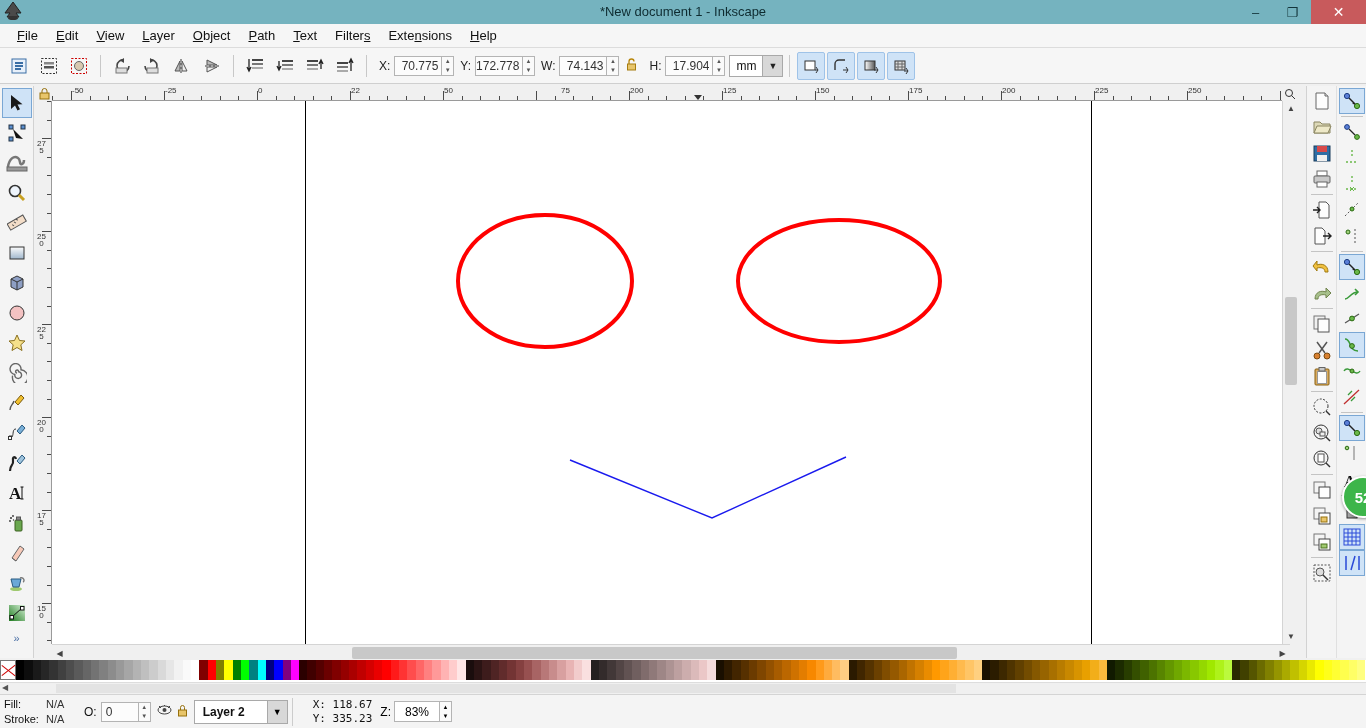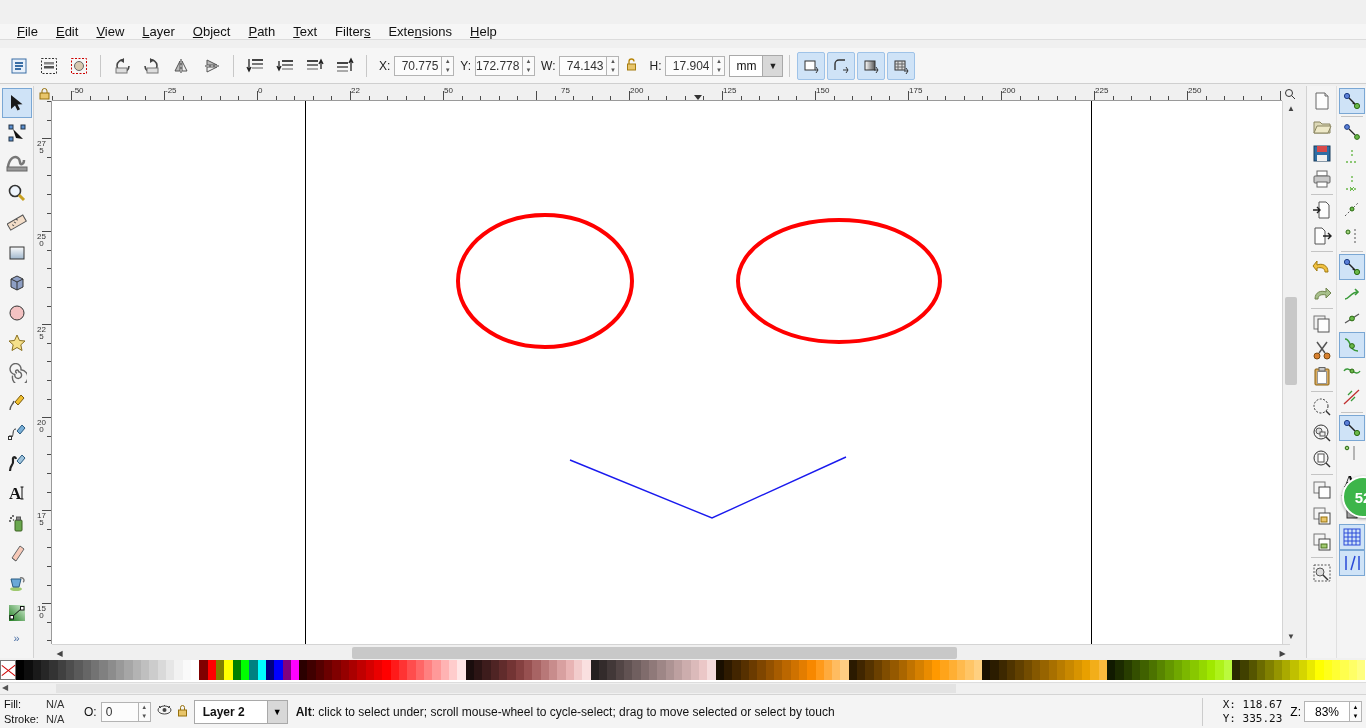--- a/index.html
+++ b/index.html
@@ -23,21 +23,21 @@
     font-size:13px; color:#0e2b30; line-height:24px;
   }
   .tb-btns { position:absolute; right:0; top:0; display:flex; height:24px; }
   .tb-btn { width:37px; height:24px; display:flex; align-items:center; justify-content:center; }
   .tb-btn.close { background:#c85a5c; width:55px; }
   .tb-btn span { color:#13343a; font-size:13px; }
   .tb-btn.close span { color:#ffffff; font-size:14px; }
 
   
   .menubar {
-    position:absolute; left:0; top:24px; width:1366px; height:16px;
+    position:absolute; left:0; top:24px; width:1366px; height:24px;
     background:#f6f6f6; border-bottom:1px solid #dcdcdc;
     display:flex; align-items:center; padding-left:8px;
   }
   .menu-item {
     padding:2px 9px; font-size:13px; color:#111; cursor:default;
   }
   .menu-item u { text-decoration: underline; }
 
   
   .toolctl {
@@ -234,20 +234,40 @@
     width:12px; height:21px; border:1px solid #b4b4b4; border-left:none;
     display:flex; flex-direction:column; background:#fafafa;
   }
   .zoombox .zarr i { flex:1; display:flex; align-items:center; justify-content:center; font-size:6px; font-style:normal; }
 </style>
 </head>
 <body>
 
 <div id="app">
 
+  <div class="titlebar">
+    <div class="tb-logo">
+      <svg width="22" height="20" viewBox="0 0 22 20">
+        <path d="M11 1 L3 12 L8 12 L5 16 L17 16 L14 12 L19 12 Z" fill="#4a4a4a" stroke="#222" stroke-width="1"></path>
+        <ellipse cx="11" cy="17" rx="5" ry="2" fill="#333"></ellipse>
+      </svg>
+    </div>
+    <div class="tb-title">*New document 1 - Inkscape</div>
+    <div class="tb-btns">
+      <div class="tb-btn">
+        <span>–</span>
+      </div>
+      <div class="tb-btn">
+        <span>❐</span>
+      </div>
+      <div class="tb-btn close">
+        <span>✕</span>
+      </div>
+    </div>
+  </div>
 
   <div class="menubar" id="menubar">
       <div class="menu-item"><u>F</u>ile</div>
       <div class="menu-item"><u>E</u>dit</div>
       <div class="menu-item"><u>V</u>iew</div>
       <div class="menu-item"><u>L</u>ayer</div>
       <div class="menu-item"><u>O</u>bject</div>
       <div class="menu-item"><u>P</u>ath</div>
       <div class="menu-item"><u>T</u>ext</div>
       <div class="menu-item">Filter<u>s</u></div>
@@ -1165,23 +1185,20 @@
         <svg width="11" height="13" viewBox="0 0 11 13">
             <rect x="1.5" y="6" width="8" height="6" fill="#e8c56a" stroke="#96700d"></rect>
             <path d="M3.5 6 L3.5 3.5 a2 2 0 0 1 4 0 L7.5 6" fill="none" stroke="#96700d"></path>
           </svg>
       </span>
     </div>
     <div class="layer-sel">
       <span class="lname">Layer 2</span>
       <span class="larrow">▼</span>
     </div>
-    <div class="statusmsg">
-      <b>Alt</b><span>: click to select under; scroll mouse-wheel to cycle-select; drag to move selected or select by touch</span>
-    </div>
     <div class="coords">
       <div>
         <span>X:</span>
         <span>118.67</span>
       </div>
       <div>
         <span>Y:</span>
         <span>335.23</span>
       </div>
     </div>

